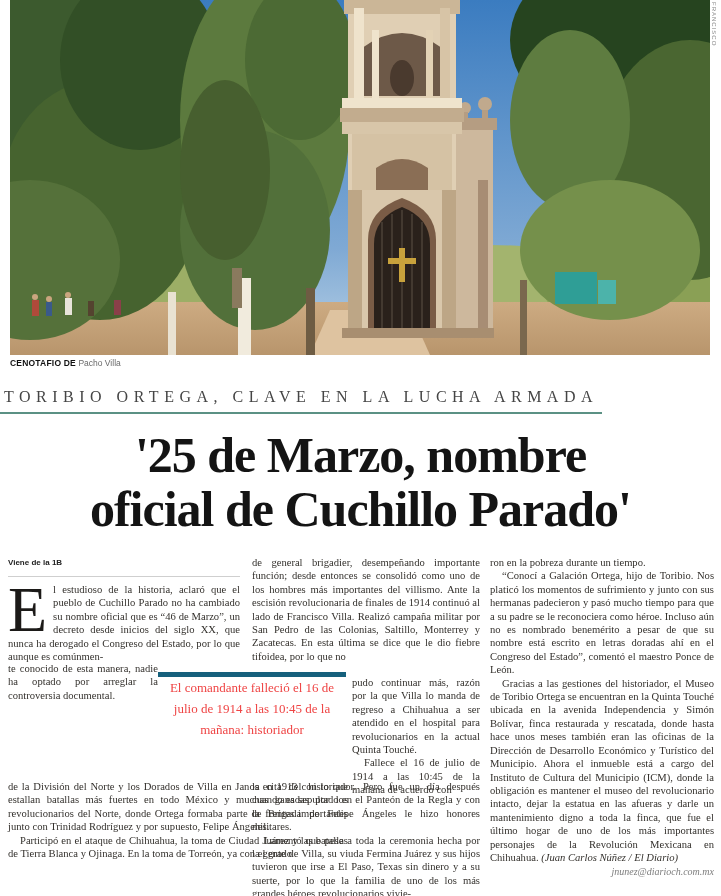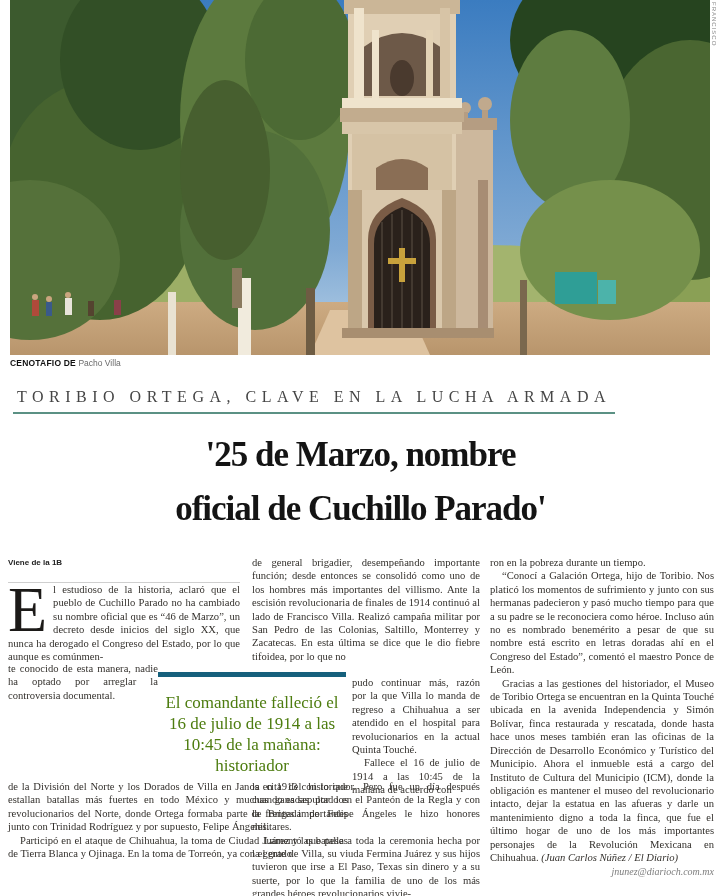--- a/index.html
+++ b/index.html
@@ -17,62 +17,62 @@
     writing-mode:vertical-rl;font-family:"Liberation Sans",sans-serif;
     font-size:6px;color:#8a8a8a;letter-spacing:1px;
   }
   .caption{
     position:absolute;left:10px;top:358px;width:690px;
     font-family:"Liberation Sans",sans-serif;font-size:8.5px;color:#6b6b6b;
   }
   .caption b{color:#111;font-weight:bold;letter-spacing:.2px;}
   
   .kicker{
-    position:absolute;left:0;top:388px;width:628px;text-align:center;
+    position:absolute;left:0;top:388px;width:628px;text-align:left;
   }
   .kicker span{
     display:inline-block;
     font-family:"Liberation Serif",serif;
     font-size:16px;letter-spacing:5.5px;color:#454545;
     padding:0 4px 6px 4px;
     border-bottom:2.5px solid #5b9184;
     white-space:nowrap;
   }
   .headline{
     position:absolute;left:0;top:428px;width:721px;text-align:center;
     font-family:"Liberation Serif",serif;font-weight:bold;color:#141414;
-    font-size:35px;line-height:54px;letter-spacing:-1px;
+    font-size:50px;line-height:54px;letter-spacing:-1px;
   }
   
   .tblock{
     position:absolute;
     font-size:10.6px;line-height:13.4px;text-align:justify;
     color:#33302c;
   }
   .tblock p{margin:0;}
   .tblock p.ind{text-indent:12px;}
   .continued{
     position:absolute;left:8px;top:558px;width:232px;
     font-family:"Liberation Sans",sans-serif;font-size:8px;font-weight:bold;
-    color:#222;padding-bottom:15px;border-bottom:1px solid #cfcfcf;
+    color:#222;padding-bottom:9px;border-bottom:1px solid #cfcfcf;
   }
   .dropcap{
     float:left;
     font-family:"Liberation Serif",serif;
     font-size:64px;line-height:50px;
     padding:2px 6px 0 0;color:#1c1a18;
   }
   .pullquote{
     position:absolute;left:158px;top:672px;width:188px;
   }
   .pq-bar{height:5px;background:#15607c;}
   .pq-text{
-    margin-top:15px;text-align:center;
-    font-family:"Liberation Serif",serif;
-    font-size:17px;line-height:21px;color:#4d7c0f;
+    margin-top:0;text-align:center;
+    font-family:"Liberation Serif",serif;
+    font-size:13px;line-height:21px;color:#ef4444;
   }
   .article-credit{font-style:italic;}
   .email{
     position:absolute;left:490px;top:866px;width:224px;text-align:right;
     font-style:italic;font-size:10px;color:#7d7d7d;
     font-family:"Liberation Serif",serif;
   }
 </style>
 </head>
 <body>

